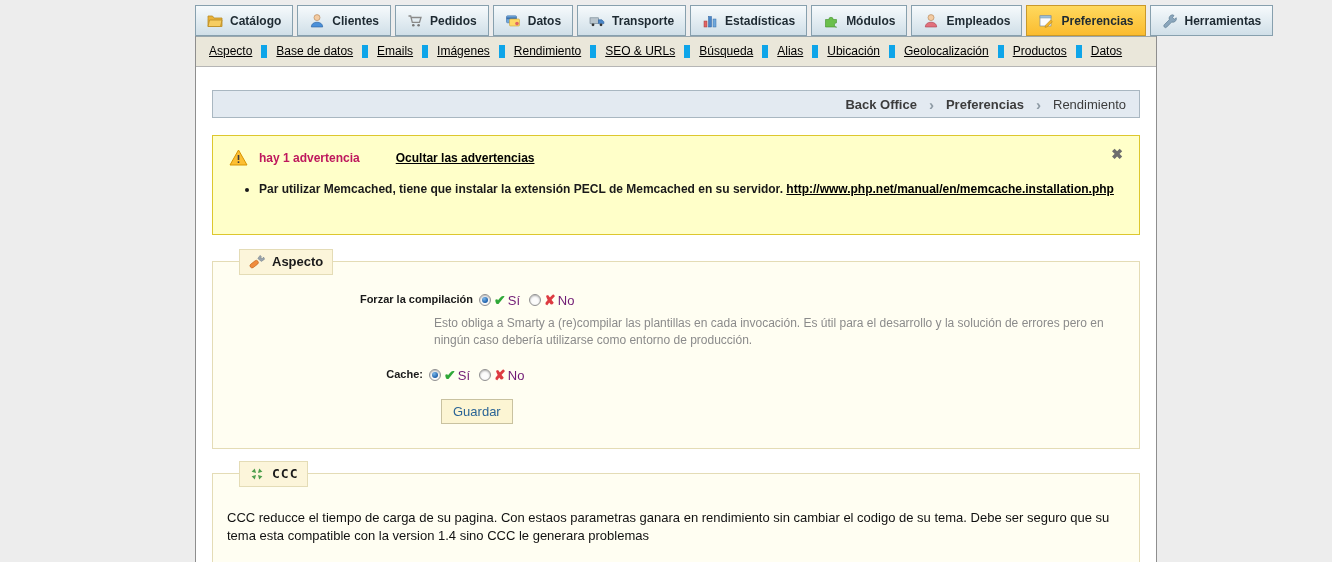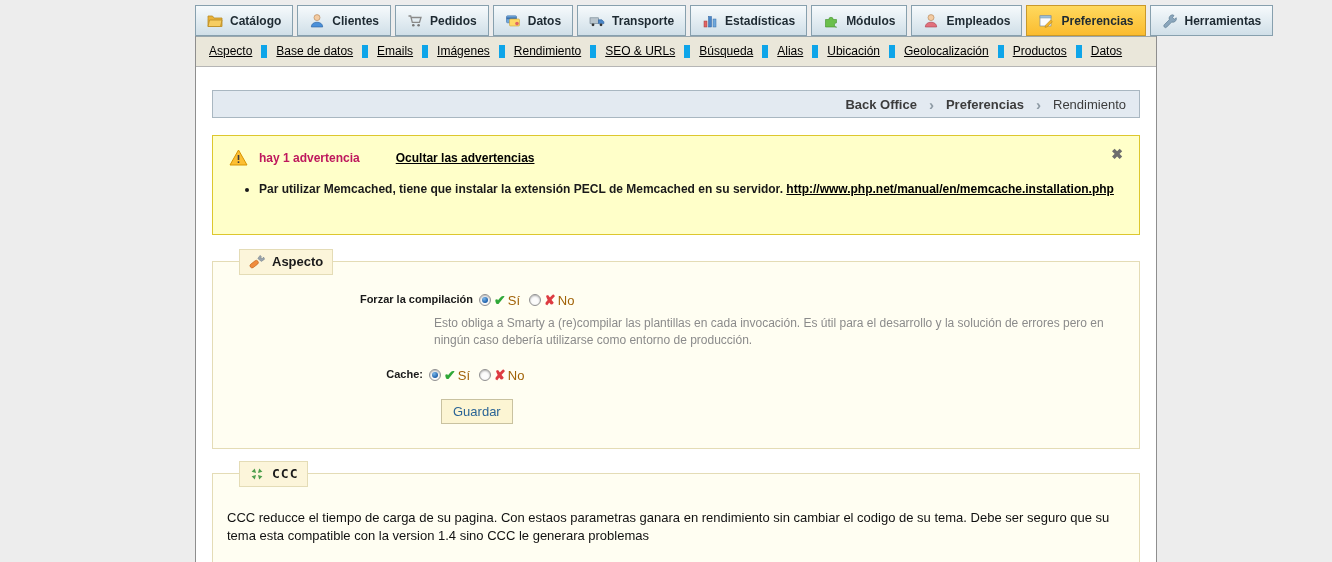--- a/index.html
+++ b/index.html
@@ -114,21 +114,21 @@
   .radio.checked::after {
     content:""; position:absolute; left:2px; top:2px; right:2px; bottom:2px;
     border-radius:50%;
     background:radial-gradient(circle at 35% 30%, #7ab8ea 0%, #1e5fa9 70%);
   }
   .glyph { font-size:14px; font-weight:bold; margin:0 2px 0 3px; line-height:1; }
   .glyph.check { color:#2fa838; }
   .glyph.check::before { content:"\2714"; }
   .glyph.cross { color:#dd3b41; }
   .glyph.cross::before { content:"\2718"; }
-  .opt-label { color:#a16207; font-size:13px; }
+  .opt-label { color:#701a75; font-size:13px; }
   .radio-group .gap { width:9px; }
 
   .form-desc {
     color:#8b8b8b; font-size:12px; line-height:1.45;
     margin:7px 0 0 207px; max-width:682px;
   }
   .row-space { margin-top:18px; }
 
   .save-btn {
     margin:16px 0 0 214px;

